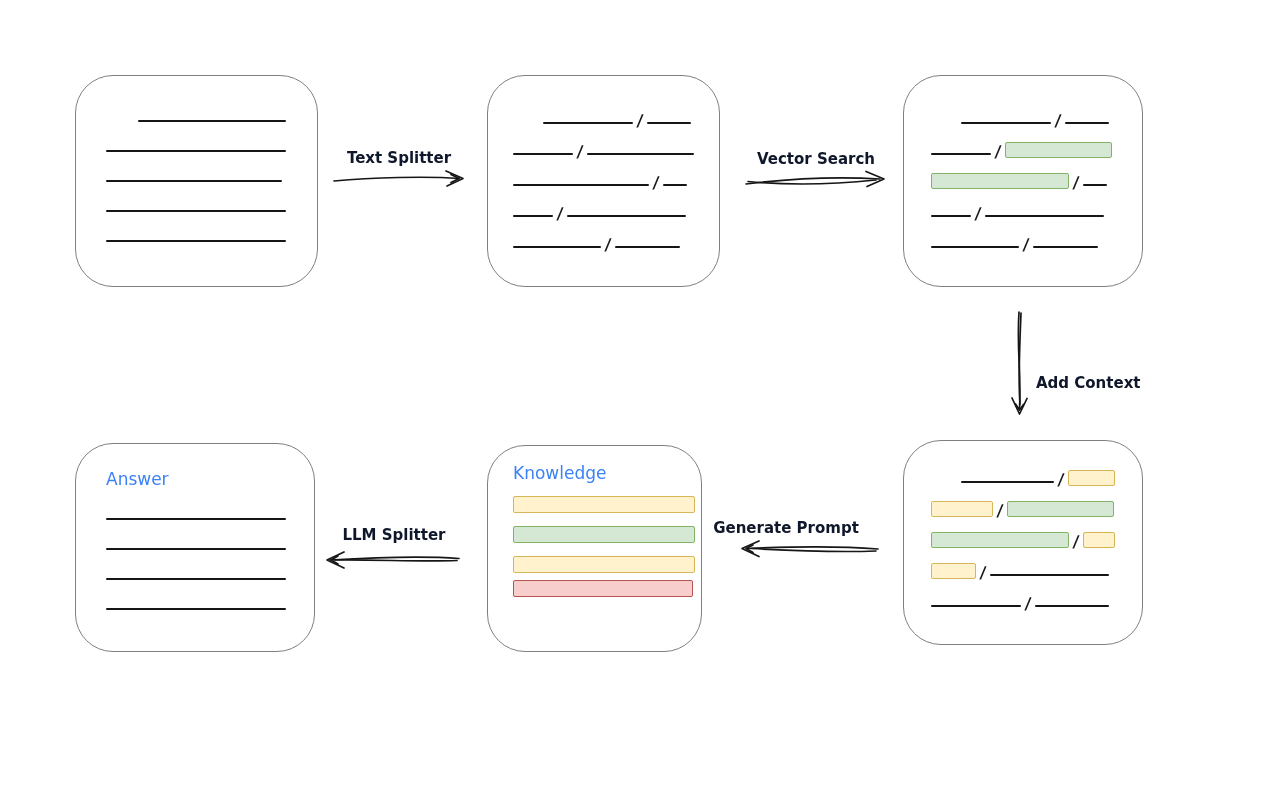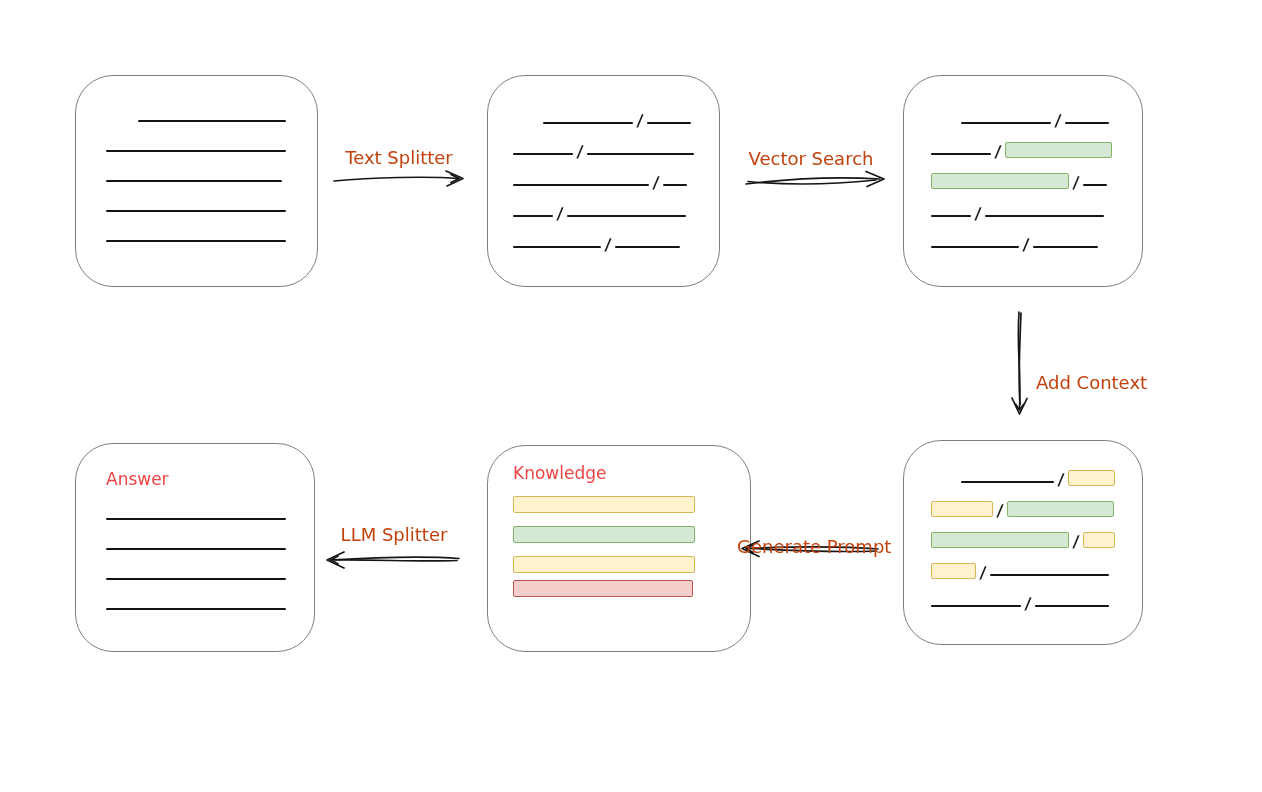--- a/index.html
+++ b/index.html
@@ -8,48 +8,48 @@
     font-family:"DejaVu Sans", sans-serif; color:#161616; overflow:hidden;
   }
   .box {
     position:absolute; background:#ffffff; box-sizing:border-box;
     border:1.6px solid #7d7f82; border-radius:38px;
   }
   #box-source  { left:75px;  top:75px;  width:243px; height:212px; padding:16px 28px 0 30px; }
   #box-chunks  { left:487px; top:75px;  width:233px; height:212px; padding:17px 0 0 25px; }
   #box-vector  { left:903px; top:75px;  width:240px; height:212px; padding:17px 0 0 27px; }
   #box-context { left:903px; top:440px; width:240px; height:205px; padding:11px 0 0 27px; }
-  #box-prompt  { left:487px; top:445px; width:264px; height:207px; padding:16px 16px 0 25px; }
+  #box-prompt  { left:487px; top:445px; width:215px; height:207px; padding:16px 16px 0 25px; }
   #box-answer  { left:75px;  top:443px; width:240px; height:209px; padding:24px 0 0 30px; }
 
   .row { display:flex; align-items:flex-end; }
   .seg-line { height:0; border-bottom:2px solid #161616; border-radius:1px; }
   .sep {
     width:14px; text-align:center; font-size:16px; font-weight:bold;
     line-height:14px; margin-bottom:-4px; transform:skewX(-6deg);
   }
   .chunk {
     height:16px; box-sizing:border-box; border:1.5px solid; border-radius:2px;
     margin-bottom:-3px;
   }
   .bar { height:17px; box-sizing:border-box; border:1.5px solid; border-radius:2px; margin-top:13px; }
   #knowledge-bars .bar:first-child { margin-top:12px; }
   #question-bars .bar:first-child { margin-top:7px; }
 
-  .box-title { font-size:17px; line-height:22px; color:#ef4444; }
+  .box-title { font-size:17px; line-height:22px; color:#3b82f6; }
   #box-prompt .box-title.q { margin-top:15px; }
 
   .arrows { position:absolute; left:0; top:0; pointer-events:none; }
   .arrows path { fill:none; stroke:#161616; stroke-width:1.7; stroke-linecap:round; stroke-linejoin:round; }
 
-  .arrow-label { position:absolute; font-size:18px; line-height:20px; white-space:nowrap; color:#c2410c; }
+  .arrow-label { position:absolute; font-size:15px; line-height:20px; white-space:nowrap; color:#0f172a;font-weight:bold; }
   #lbl-text-splitter   { left:337px; top:148px; width:124px; text-align:center; }
-  #lbl-vector-search   { left:747px; top:149px; width:128px; text-align:center; }
+  #lbl-vector-search   { left:747px; top:149px; width:128px; text-align:right; }
   #lbl-add-context     { left:1036px; top:373px; }
-  #lbl-generate-prompt { left:737px; top:518px; width:148px; text-align:center;margin-top:19px; }
+  #lbl-generate-prompt { left:712px; top:518px; width:148px; text-align:center; }
   #lbl-llm-response    { left:331px; top:525px; width:126px; text-align:center; }
 
   .caption { position:absolute; left:783px; top:686px; width:400px; font-size:20px; white-space:nowrap; color:#111; }
 </style>
 </head>
 <body>
 
 <div class="canvas">
 
   <div class="box" id="box-source">

